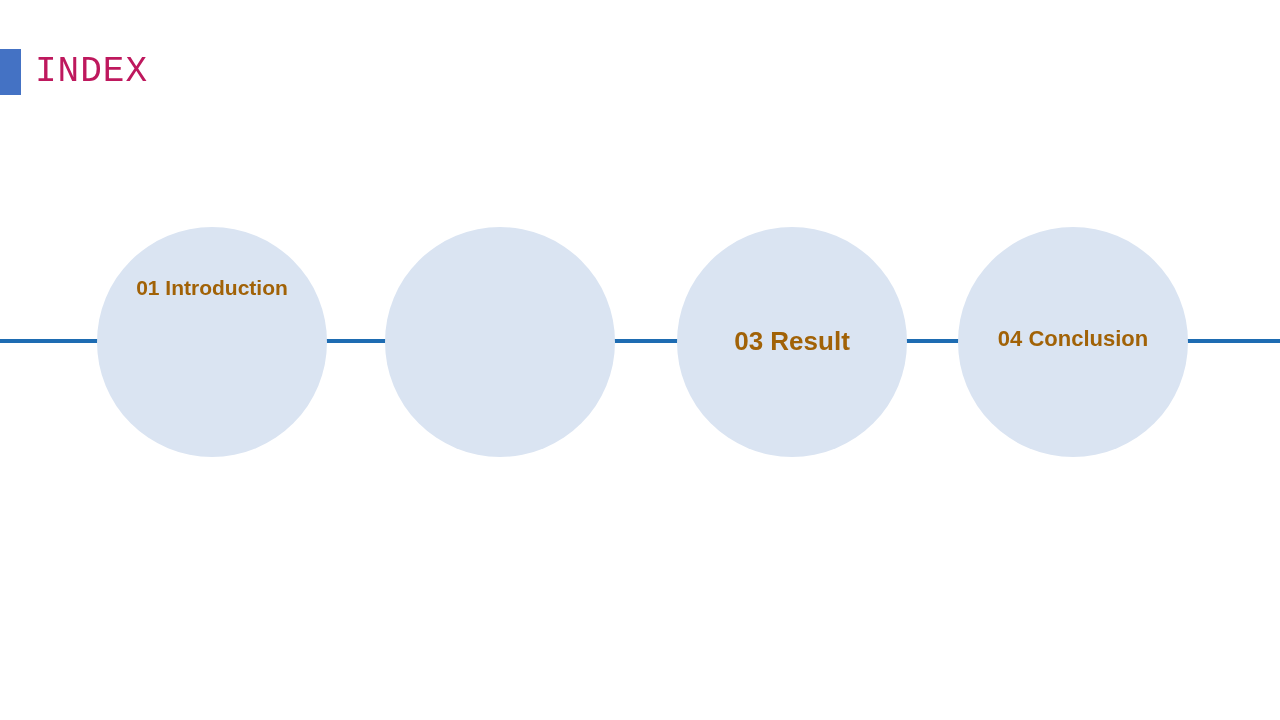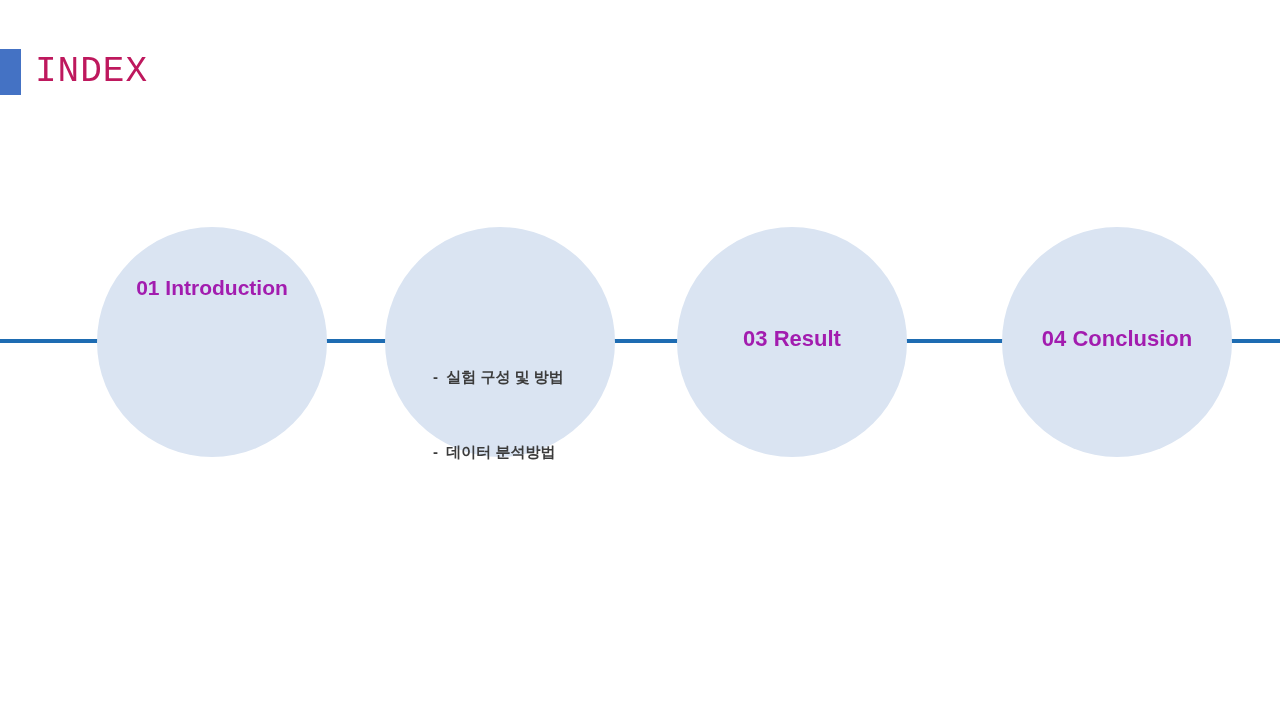--- a/index.html
+++ b/index.html
@@ -53,34 +53,34 @@
     position: absolute;
     top: 227px;
     width: 230px;
     height: 230px;
     border-radius: 50%;
     background: #DAE4F2;
   }
   .c1 { left: 97px; }
   .c2 { left: 385px; }
   .c3 { left: 677px; }
-  .c4 { left: 1002px; }
+  .c4 { left: 958px; }
 
   .circle-title {
     position: absolute;
     left: 0;
     width: 100%;
     text-align: center;
     font-weight: 700;
-    color: #a21caf;
+    color: #a16207;
     white-space: nowrap;
   }
   .c1 .circle-title { top: 49px;  font-size: 21px; }
   .c2 .circle-title { top: 60px;  font-size: 21px; }
-  .c3 .circle-title { top: 99px;  font-size: 22px; }
+  .c3 .circle-title { top: 99px;  font-size: 26px; }
   .c4 .circle-title { top: 99px;  font-size: 22px; }
 
   .circle-sublist {
     position: absolute;
     margin: 0;
     padding: 0;
     list-style: none;
     font-size: 15px;
     font-weight: 600;
     color: #3B3B3B;
@@ -97,24 +97,20 @@
 <div class="header-accent" style="background: rgb(68, 114, 196);"></div>
 <div class="page-title">INDEX</div>
 
 <div class="timeline-line" style="background: rgb(30, 108, 178);"></div>
 
 <div class="toc-circle c1" style="background: rgb(218, 228, 242);">
   <div class="circle-title">01 Introduction</div>
 </div>
 
 <div class="toc-circle c2" style="background: rgb(218, 228, 242);">
-  <ul class="circle-sublist">
-    <li>-  실험 구성 및 방법</li>
-    <li>-  데이터 분석방법</li>
-  </ul>
 </div>
 
 <div class="toc-circle c3" style="background: rgb(218, 228, 242);">
   <div class="circle-title">03 Result</div>
 </div>
 
 <div class="toc-circle c4" style="background: rgb(218, 228, 242);">
   <div class="circle-title">04 Conclusion</div>
 </div>
 

